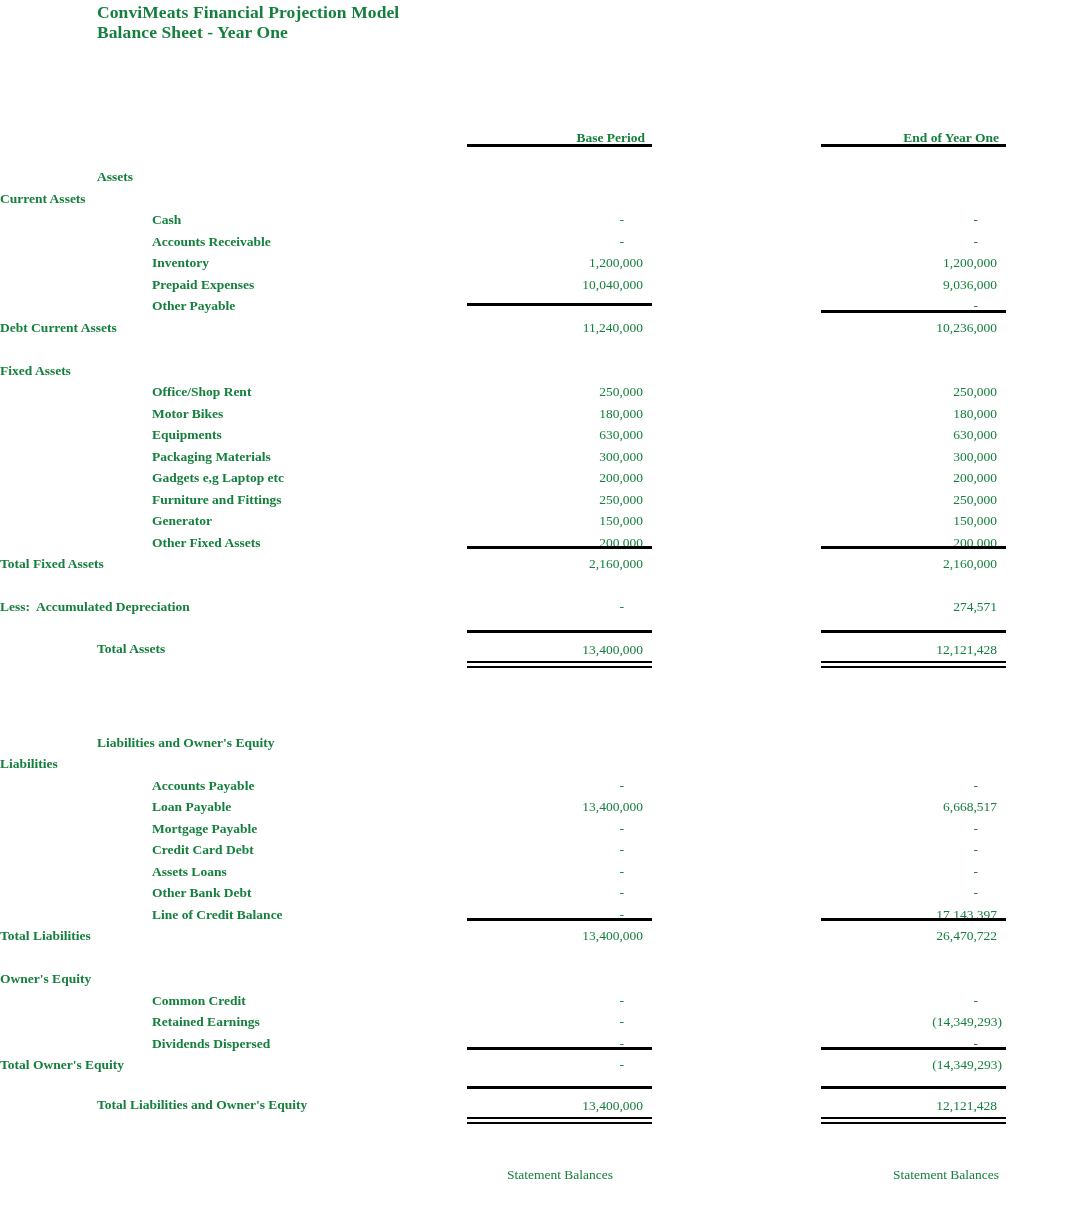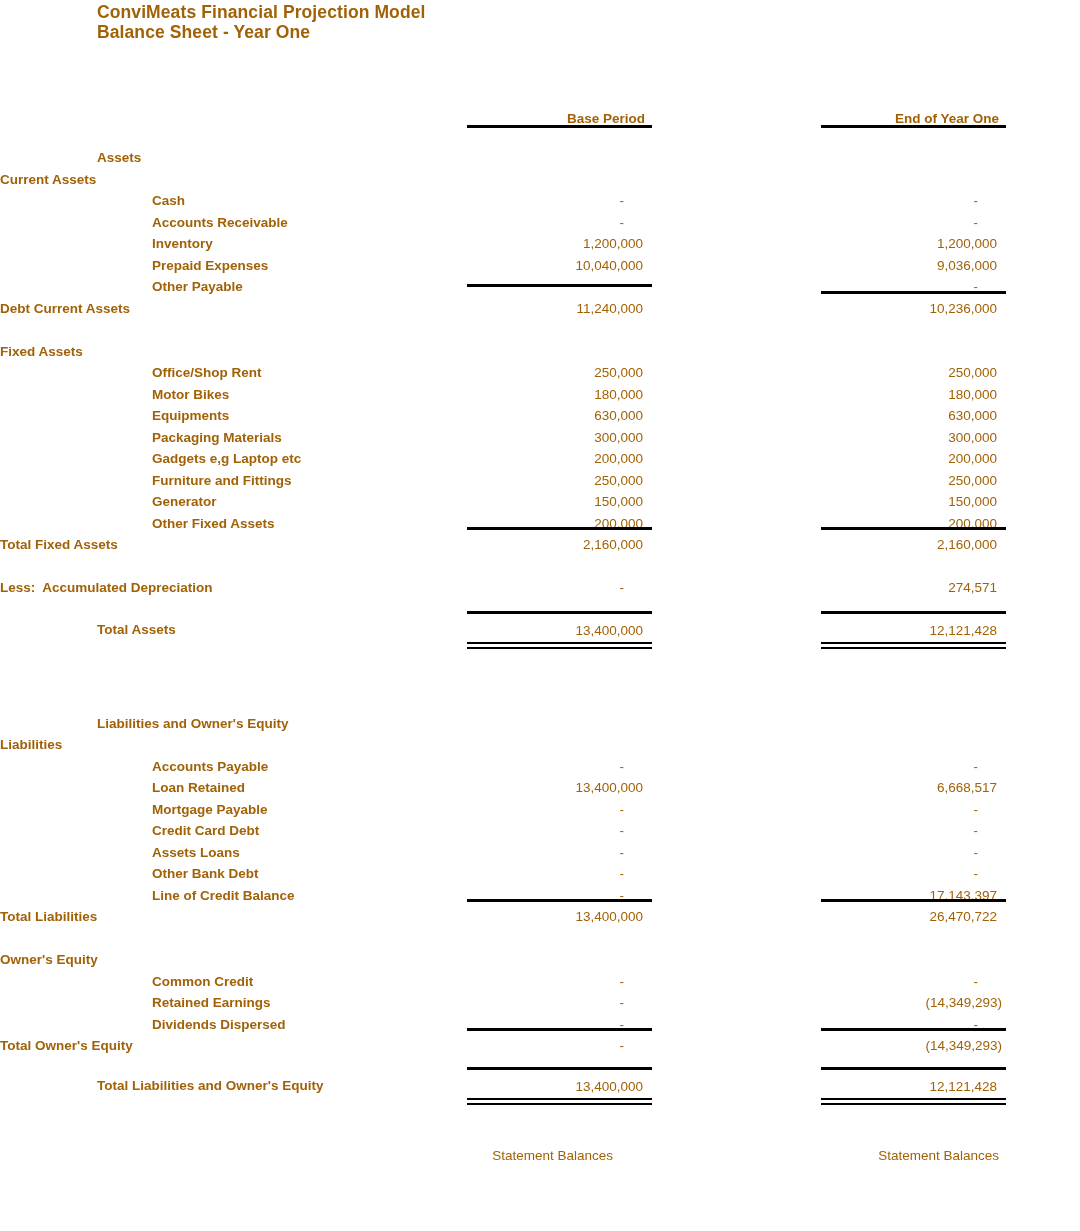--- a/index.html
+++ b/index.html
@@ -1,21 +1,21 @@
 <!DOCTYPE html>
 <html><head>
 <meta charset="utf-8">
 <style>
   html,body{margin:0;padding:0;background:#fff;}
   .sheet{
     position:relative;
     width:1080px;height:1231px;
     background:#ffffff;
-    color:#a16207;
-    font-family:Liberation Sans, sans-serif;
+    color:#15803d;
+    font-family:Liberation Serif, serif;
     overflow:hidden;
   }
   .title{
     position:absolute;left:97px;top:3px;
     font-size:17.5px;font-weight:700;line-height:19.5px;
     letter-spacing:.1px;
   }
   .rows{position:absolute;left:0;top:104px;width:1080px;}
   .row{
     display:flex;align-items:center;
@@ -32,21 +32,21 @@
   }
   .sp{width:169px;}
   .num{padding-right:9px;}
   .dash{padding-right:28px;}
   .paren{padding-right:4px;}
   
   .lb .amt::after{
     content:"";position:absolute;left:0;right:0;bottom:0;height:3px;background:#000;
   }
   
-  .hdr{height:24px;align-items:center;}
+  .hdr{height:24px;align-items:center;margin-top:19px;}
   .hdr .amt{
     height:100%;display:flex;align-items:flex-end;justify-content:flex-end;
     font-weight:700;border-bottom:3px solid #000;padding-right:7px;
   }
   
   .gt{height:38px;}
   .gt .amt{
     height:100%;display:flex;align-items:center;justify-content:flex-end;
     border-top:3px solid #000;
   }
@@ -216,21 +216,21 @@
           <div class="sp"></div>
           <div class="amt num"></div>
         </div>
         <div class="row">
           <div class="label ind2">Accounts Payable</div>
           <div class="amt dash">-</div>
           <div class="sp"></div>
           <div class="amt dash">-</div>
         </div>
         <div class="row">
-          <div class="label ind2">Loan Retained</div>
+          <div class="label ind2">Loan Payable</div>
           <div class="amt num">13,400,000</div>
           <div class="sp"></div>
           <div class="amt num">6,668,517</div>
         </div>
         <div class="row">
           <div class="label ind2">Mortgage Payable</div>
           <div class="amt dash">-</div>
           <div class="sp"></div>
           <div class="amt dash">-</div>
         </div>

